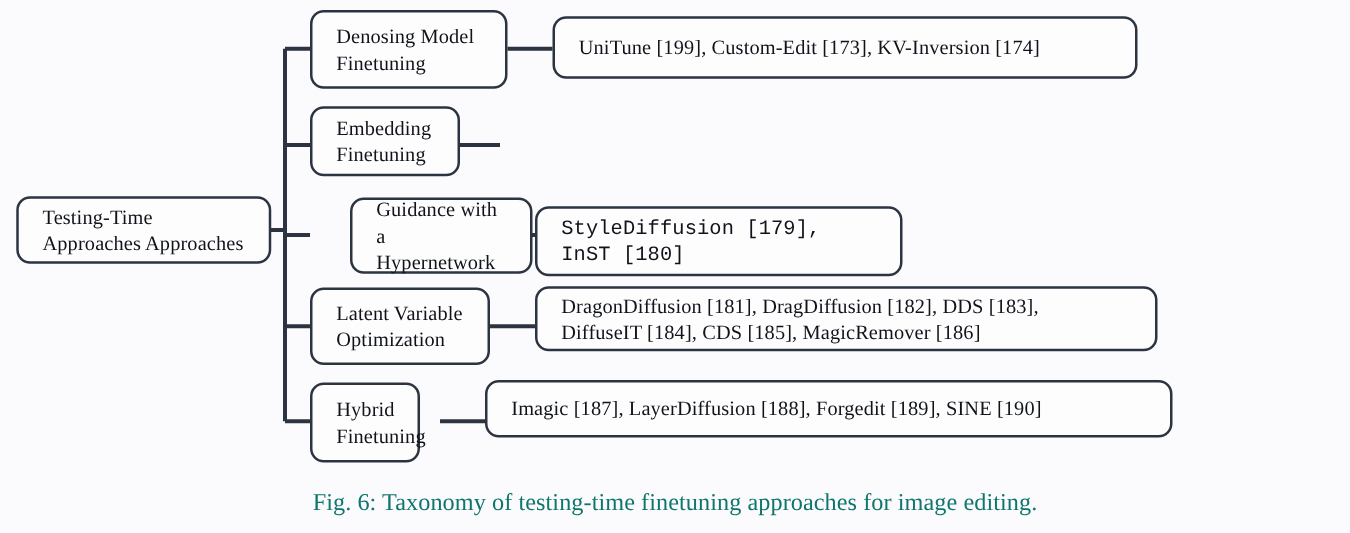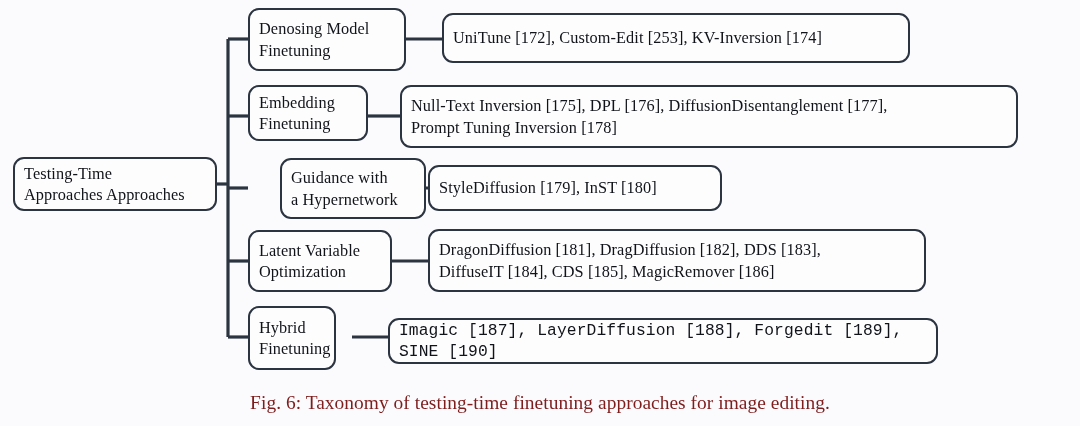--- a/index.html
+++ b/index.html
@@ -29,35 +29,35 @@
   }
   .node {
     position: absolute;
     box-sizing: border-box;
     border: 2.1px solid #2b3440;
     border-radius: 11px;
     background: #fdfdfd;
     display: flex;
     flex-direction: column;
     justify-content: center;
-    padding: 2px 9px;
+    padding: 2px 19px;
     line-height: 1.30;
     font-size: 16.3px;
     letter-spacing: .1px;
     white-space: pre-line;
     z-index: 2;
   }
   .caption {
     position: absolute;
     left: 0;
     top: 392px;
     width: 1080px;
     text-align: center;
     font-size: 19.4px;
-    color: #7f1d1d;
+    color: #0f766e;
     letter-spacing: .05px;
   }
 </style>
 </head>
 <body>
 
 <div id="figure-root">
 
   <svg id="edge-layer" viewBox="0 0 1080 426" width="1080" height="426" xmlns="http://www.w3.org/2000/svg">
     <g stroke="#2b3440" stroke-width="3.2" fill="none" stroke-linecap="butt">
@@ -83,52 +83,48 @@
   <div class="node" style="left:13px; top:157px; width:204px; height:54px;">
     <span>Testing-Time
 Approaches Approaches</span>
   </div>
 
   <div class="node" style="left:248px; top:8px; width:158px; height:63px;">
     <span>Denosing Model
 Finetuning</span>
   </div>
   <div class="node" style="left:442px; top:13px; width:468px; height:50px;">
-    <span>UniTune [172], Custom-Edit [253], KV-Inversion [174]</span>
+    <span>UniTune [199], Custom-Edit [173], KV-Inversion [174]</span>
   </div>
 
   <div class="node" style="left:248px; top:85px; width:120px; height:56px;">
     <span>Embedding
 Finetuning</span>
   </div>
-  <div class="node" style="left:400px; top:85px; width:618px; height:63px;">
-    <span>Null-Text Inversion [175], DPL [176], DiffusionDisentanglement [177],
-Prompt Tuning Inversion [178]</span>
-  </div>
 
   <div class="node" style="left:248px; top:158px; width:146px; height:61px;margin-left:32px;">
     <span>Guidance with
 a Hypernetwork</span>
   </div>
-  <div class="node" style="left:428px; top:165px; width:294px; height:46px;">
+  <div class="node" style="left:428px; top:165px; width:294px; height:56px;font-family:Liberation Mono, monospace;">
     <span>StyleDiffusion [179], InST [180]</span>
   </div>
 
   <div class="node" style="left:248px; top:230px; width:144px; height:62px;">
     <span>Latent Variable
 Optimization</span>
   </div>
-  <div class="node" style="left:428px; top:229px; width:498px; height:63px;">
+  <div class="node" style="left:428px; top:229px; width:498px; height:52px;">
     <span>DragonDiffusion [181], DragDiffusion [182], DDS [183],
 DiffuseIT [184], CDS [185], MagicRemover [186]</span>
   </div>
 
   <div class="node" style="left:248px; top:306px; width:88px; height:64px;">
     <span>Hybrid
 Finetuning</span>
   </div>
-  <div class="node" style="left:388px; top:318px; width:550px; height:46px;font-family:Liberation Mono, monospace;">
+  <div class="node" style="left:388px; top:304px; width:550px; height:46px;">
     <span>Imagic [187], LayerDiffusion [188], Forgedit [189], SINE [190]</span>
   </div>
 
   <div class="caption">Fig. 6: Taxonomy of testing-time finetuning approaches for image editing.</div>
 
 </div>
 
 </body></html>

